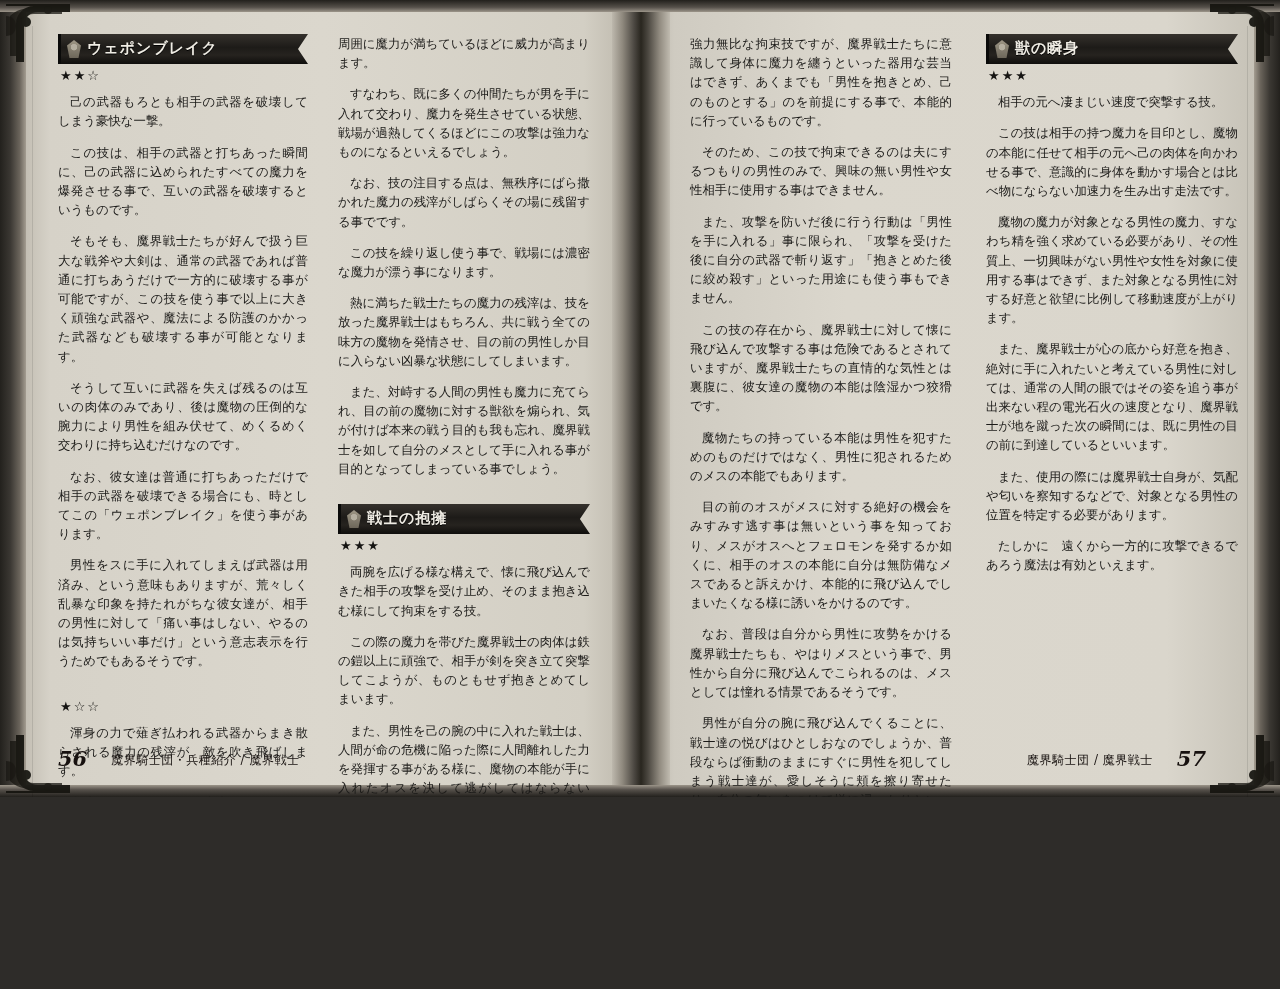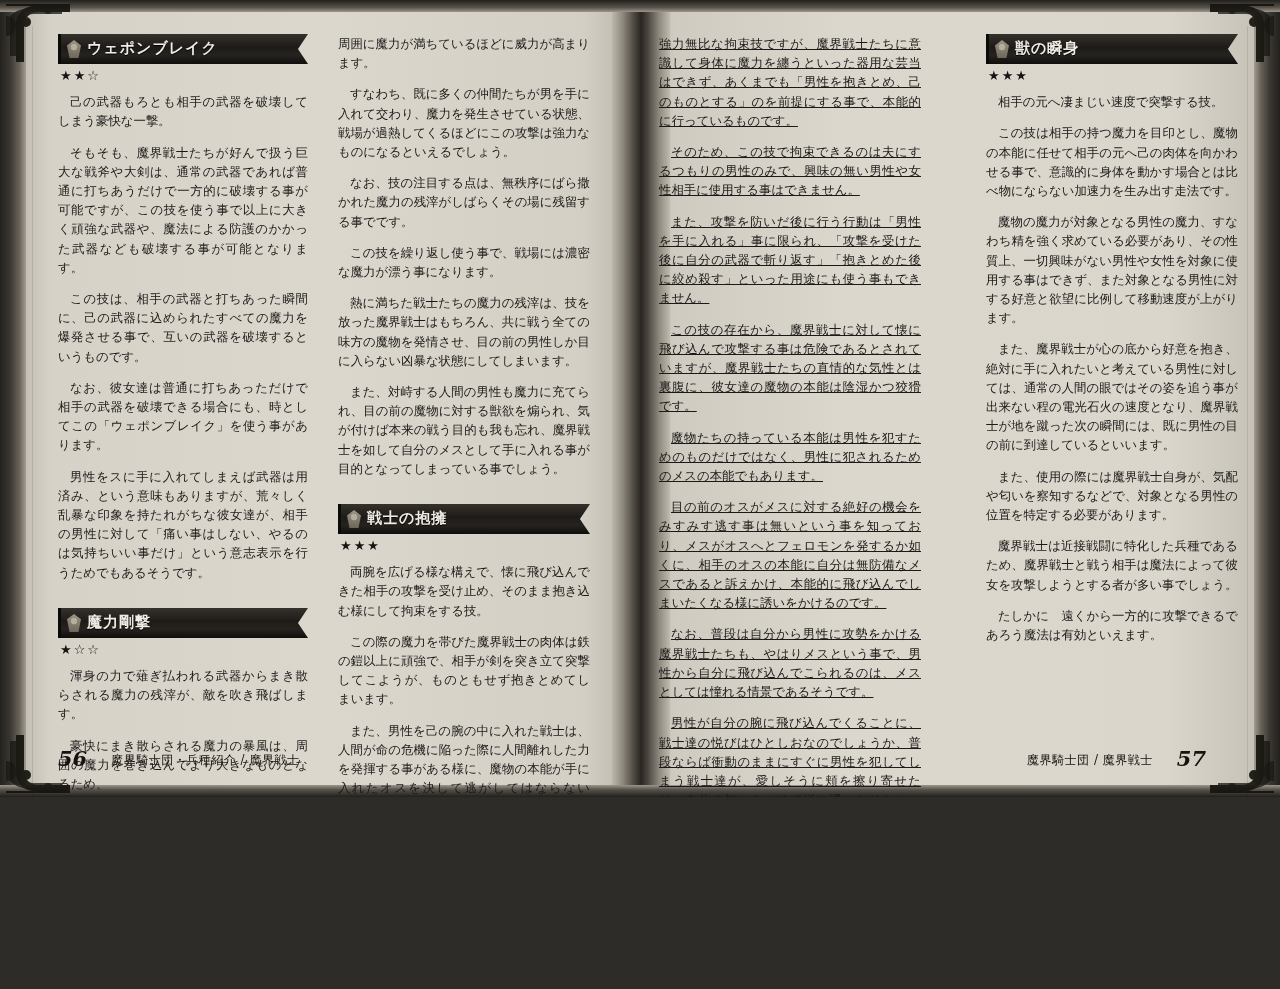--- a/index.html
+++ b/index.html
@@ -81,21 +81,21 @@
     margin: 0 0 12px 0;
     text-indent: 12px;
   }
   .col p.noindent { text-indent: 0; }
   .col p.gap { }
 
   
   #lcol1 { left: 58px;  width: 250px; }
   #lcol2 { left: 338px; width: 252px; }
   
-  #rcol1 { left: 659px; width: 262px; text-decoration: underline; }
+  #rcol1 { left: 690px; width: 262px; }
   #rcol2 { left: 986px; width: 252px; }
 
   
   .banner {
     position: relative;
     height: 30px;
     margin: 0 0 2px 0;
     background: linear-gradient(180deg,#35312c 0%, #1d1b18 45%, #26231f 70%, #0f0e0c 100%);
     display: flex;
     align-items: center;
@@ -217,29 +217,27 @@
       </svg>
   </div>
 
   <div class="col" id="lcol1">
     <div class="sect">
       <div class="banner">
         <span class="btitle">ウェポンブレイク</span>
       </div>
       <div class="stars">★★☆</div>
       <p>己の武器もろとも相手の武器を破壊してしまう豪快な一撃。</p>
+      <p>この技は、相手の武器と打ちあった瞬間に、己の武器に込められたすべての魔力を爆発させる事で、互いの武器を破壊するというものです。</p>
       <p>そもそも、魔界戦士たちが好んで扱う巨大な戦斧や大剣は、通常の武器であれば普通に打ちあうだけで一方的に破壊する事が可能ですが、この技を使う事で以上に大きく頑強な武器や、魔法による防護のかかった武器なども破壊する事が可能となります。</p>
-      <p>この技は、相手の武器と打ちあった瞬間に、己の武器に込められたすべての魔力を爆発させる事で、互いの武器を破壊するというものです。</p>
+      <p class="gap">そうして互いに武器を失えば残るのは互いの肉体のみであり、後は魔物の圧倒的な腕力により男性を組み伏せて、めくるめく交わりに持ち込むだけなのです。</p>
       <p>なお、彼女達は普通に打ちあっただけで相手の武器を破壊できる場合にも、時としてこの「ウェポンブレイク」を使う事があります。</p>
       <p>男性をスに手に入れてしまえば武器は用済み、という意味もありますが、荒々しく乱暴な印象を持たれがちな彼女達が、相手の男性に対して「痛い事はしない、やるのは気持ちいい事だけ」という意志表示を行うためでもあるそうです。</p>
     </div>
     <div class="sect spaced">
-      <div class="banner">
-        <span class="btitle">魔力剛撃</span>
-      </div>
       <div class="stars">★☆☆</div>
       <p>渾身の力で薙ぎ払われる武器からまき散らされる魔力の残滓が、敵を吹き飛ばします。</p>
       <p>豪快にまき散らされる魔力の暴風は、周囲の魔力を巻き込んでより大きなものとなるため、</p>
     </div>
   </div>
 
   <div class="col" id="lcol2">
     <div class="sect">
       <p class="noindent">周囲に魔力が満ちているほどに威力が高まります。</p>
       <p>すなわち、既に多くの仲間たちが男を手に入れて交わり、魔力を発生させている状態、戦場が過熱してくるほどにこの攻撃は強力なものになるといえるでしょう。</p>
@@ -276,21 +274,20 @@
     <div class="sect">
       <div class="banner">
         <span class="btitle">獣の瞬身</span>
       </div>
       <div class="stars">★★★</div>
       <p>相手の元へ凄まじい速度で突撃する技。</p>
       <p>この技は相手の持つ魔力を目印とし、魔物の本能に任せて相手の元へ己の肉体を向かわせる事で、意識的に身体を動かす場合とは比べ物にならない加速力を生み出す走法です。</p>
       <p class="gap">魔物の魔力が対象となる男性の魔力、すなわち精を強く求めている必要があり、その性質上、一切興味がない男性や女性を対象に使用する事はできず、また対象となる男性に対する好意と欲望に比例して移動速度が上がります。</p>
       <p>また、魔界戦士が心の底から好意を抱き、絶対に手に入れたいと考えている男性に対しては、通常の人間の眼ではその姿を追う事が出来ない程の電光石火の速度となり、魔界戦士が地を蹴った次の瞬間には、既に男性の目の前に到達しているといいます。</p>
       <p>また、使用の際には魔界戦士自身が、気配や匂いを察知するなどで、対象となる男性の位置を特定する必要があります。</p>
-      <p class="gap">魔界戦士は近接戦闘に特化した兵種であるため、魔界戦士と戦う相手は魔法によって彼女を攻撃しようとする者が多い事でしょう。</p>
       <p>たしかに　遠くから一方的に攻撃できるであろう魔法は有効といえます。</p>
     </div>
   </div>
 
   <div class="footer" id="footer-left">
     <span class="pg">56</span>
     <span class="crumb">魔界騎士団・兵種紹介 / 魔界戦士</span>
   </div>
   <div class="footer" id="footer-right">
     <span class="crumb">魔界騎士団 / 魔界戦士</span>

